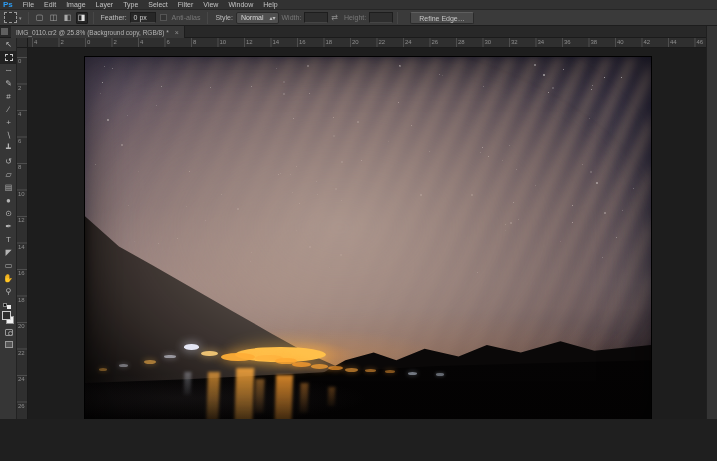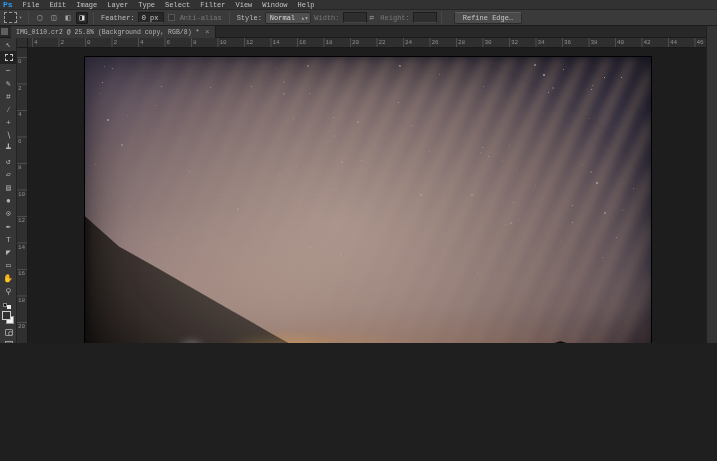--- a/index.html
+++ b/index.html
@@ -1,18 +1,18 @@
 <!DOCTYPE html>
 <html><head>
 <meta charset="utf-8">
 <style>
   html,body{margin:0;padding:0;background:#1f1f1f;}
   *{box-sizing:border-box;}
-  #app{position:relative;width:717px;height:343px;overflow:hidden;
-       font-family:Liberation Mono, monospace;background:#1e1e1e;color:#c8c8c8;
+  #app{position:relative;width:717px;height:419px;overflow:hidden;
+       font-family:Liberation Sans, sans-serif;background:#1e1e1e;color:#c8c8c8;
        -webkit-font-smoothing:antialiased;}
   
   #menu-bar{position:absolute;left:0;top:0;width:717px;height:10px;background:#323232;
             border-bottom:1px solid #262626;display:flex;align-items:center;font-size:7px;line-height:10px;}
   #ps-logo{color:#2d9bf0;font-weight:bold;font-size:8px;padding:0 5px 0 3px;}
   .menu-item{padding:0 5px;color:#c2c2c2;cursor:default;}
   
   #options-bar{position:absolute;left:0;top:10px;width:717px;height:16px;background:#3a3a3a;
                border-bottom:1px solid #1d1d1d;display:flex;align-items:center;font-size:7px;color:#bdbdbd;}
   .ob-sep{width:1px;height:12px;background:#2a2a2a;border-right:1px solid #474747;margin:0 4px;}

